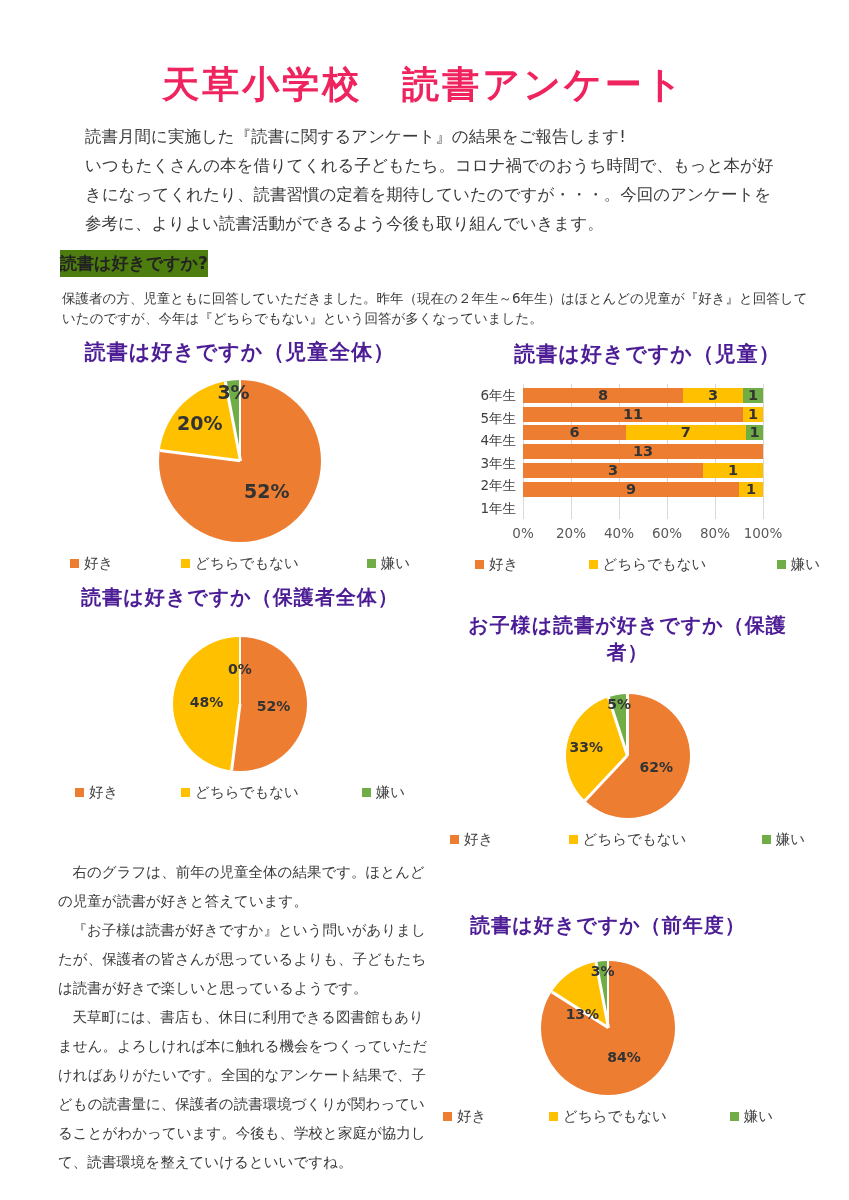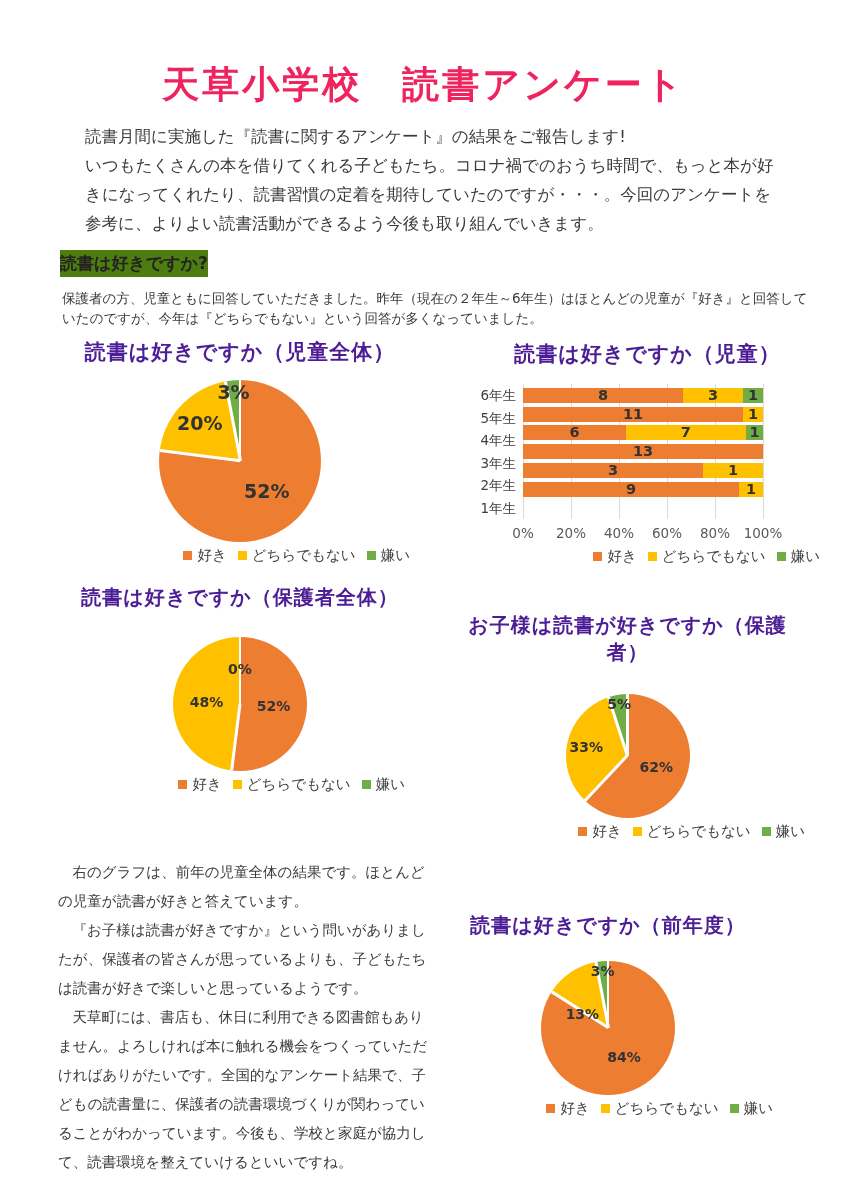--- a/index.html
+++ b/index.html
@@ -40,21 +40,21 @@
   #pie-prev .pie{width:134px;height:134px;margin-top:22px;}
   .pie-label{
     position:absolute;transform:translate(-50%,-50%);
     font-size:14px;font-weight:600;color:#333;white-space:nowrap;
   }
   .pie-sep{
     position:absolute;width:2.5px;height:50%;left:calc(50% - 1.25px);top:0;
     background:#fff;transform-origin:50% 100%;
   }
   
-  .legend{display:flex;justify-content:flex-end;gap:11px;margin-top:4px;}
+  .legend{display:flex;justify-content:space-between;gap:11px;margin-top:12px;}
   .legend-item{display:flex;align-items:center;gap:5px;font-size:14.5px;color:#404040;}
   .legend-swatch{width:9px;height:9px;display:inline-block;}
   
   #bar-children{left:475px;top:340px;width:345px;}
   .bar-grid{display:flex;margin-top:16px;}
   .bar-cats{width:48px;display:flex;flex-direction:column;}
   .bar-cat{height:22.5px;line-height:22.5px;text-align:right;padding-right:7px;
     font-size:13.5px;color:#404040;white-space:nowrap;}
   .bar-area{position:relative;width:240px;}
   .gridline{position:absolute;top:0;bottom:0;width:1px;background:#D9D9D9;}

